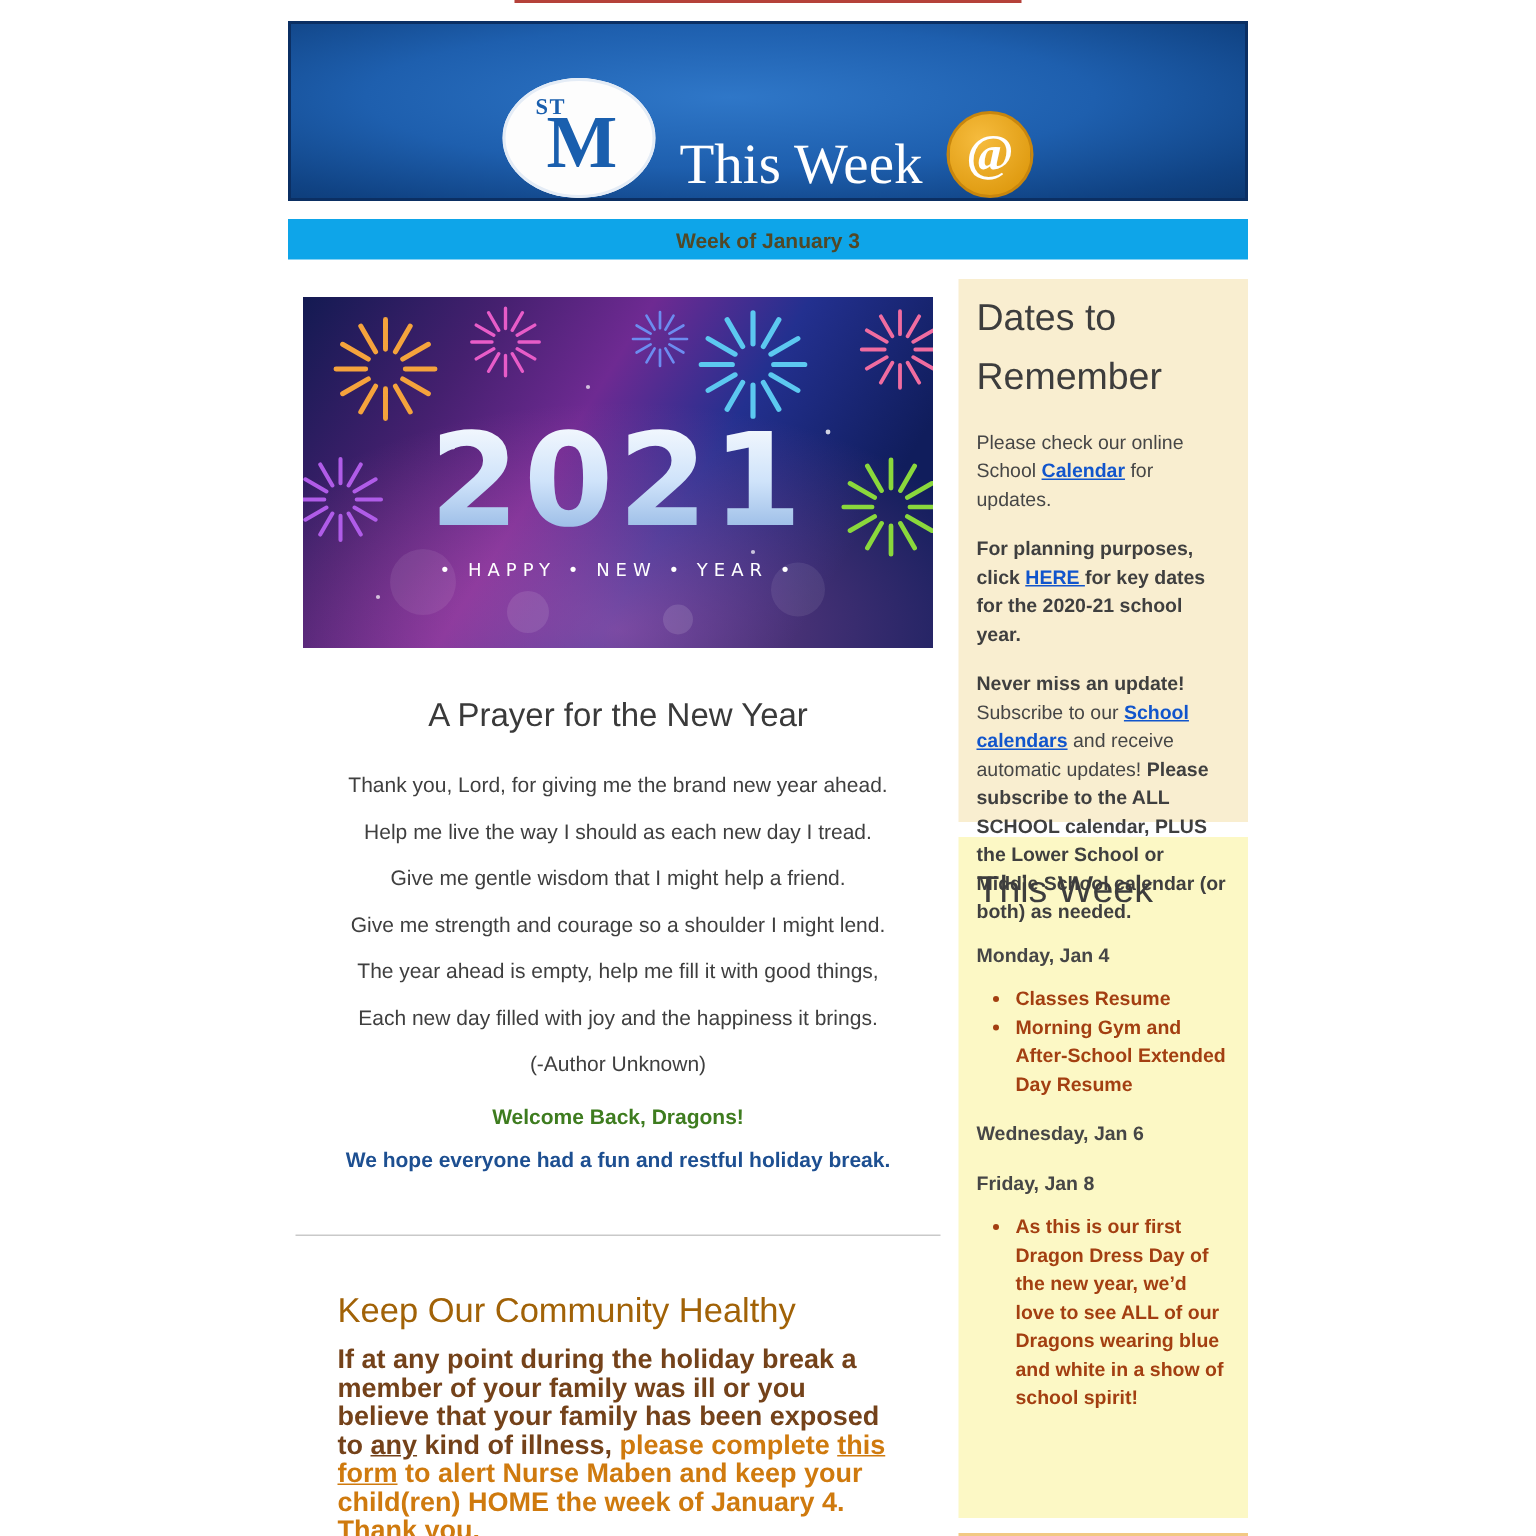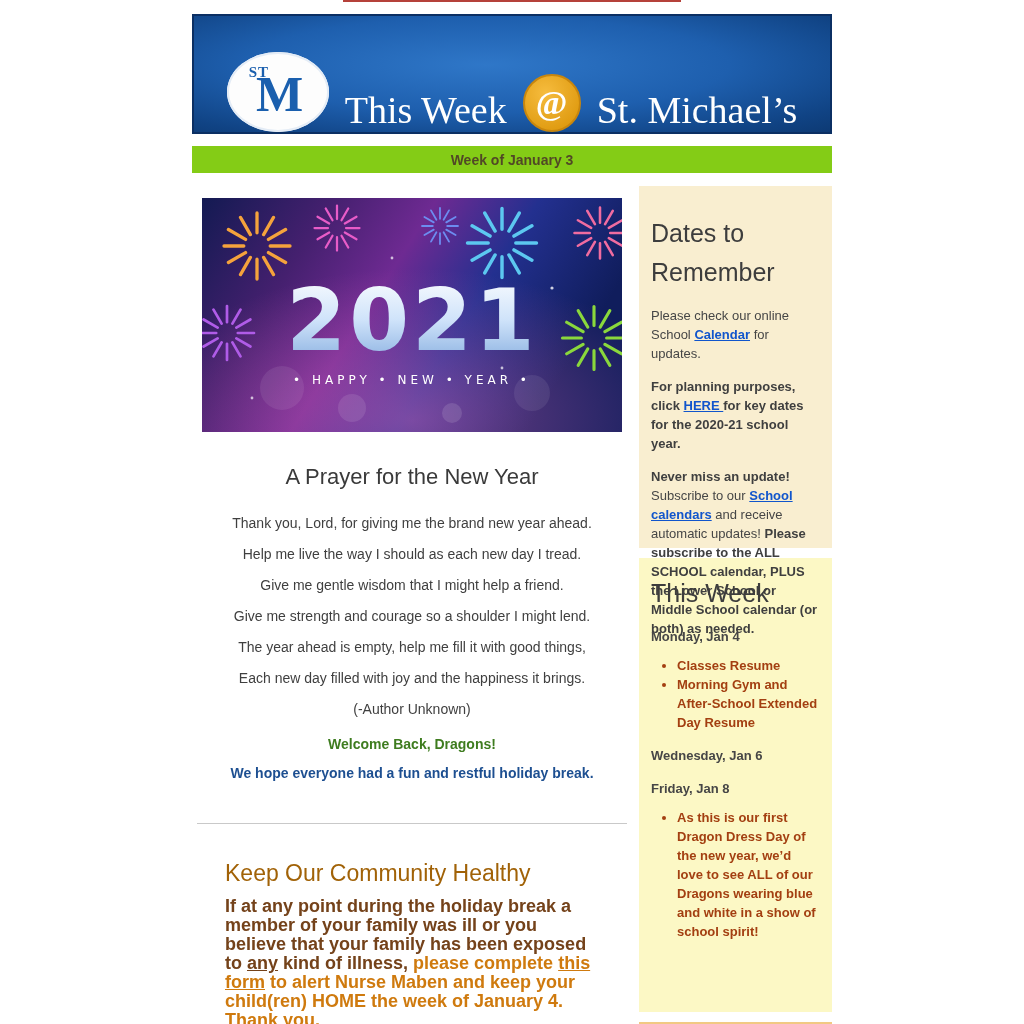--- a/index.html
+++ b/index.html
@@ -39,21 +39,21 @@
   .at-circle {
     width: 58px; height: 58px; border-radius: 50%;
     background: radial-gradient(circle at 38% 32%, #f6bc3e, #e09c12 75%);
     border: 2px solid #c8860d; color: #ffffff;
     display: flex; align-items: center; justify-content: center;
     font-family: "Liberation Serif", serif; font-size: 34px; font-weight: bold; flex: none;
   }
 
   
   .week-bar {
-    margin-top: 12px; height: 27px; background: #84cc16;
+    margin-top: 12px; height: 27px; background: #0ea5e9;
     display: flex; align-items: center; justify-content: center;
     font-size: 14px; font-weight: bold; color: #514826;
   }
 
   
   .content { display: flex; align-items: flex-start; margin-top: 13px; }
   .main-col { width: 430px; margin-left: 5px; }
   .side-col { width: 193px; margin-left: 12px; }
 
   
@@ -71,21 +71,21 @@
   
   .healthy { padding: 36px 28px 0; }
   .healthy-title { font-size: 23px; font-weight: 400; color: #a16207; margin: 0 0 10px; }
   .healthy-text { font-size: 18px; font-weight: bold; line-height: 19px; margin: 0; }
   .brown { color: #74421a; }
   .orange { color: #cf7a0e; }
   .u { text-decoration: underline; }
   .orange-link { color: #cf7a0e; text-decoration: underline; cursor: pointer; font-weight: bold; }
 
   
-  .box-dates { background: #f9eed0; padding: 28px 12px 10px; height: 362px; }
+  .box-dates { background: #f9eed0; padding: 7px 12px 10px; height: 362px; }
   .box-week  { background: #fcf8c5; padding: 16px 12px 10px; height: 454px; margin-top: 10px; }
   .box-next  { background: #f2c983; height: 14px; margin-top: 10px; }
   .box h3 { font-size: 25px; font-weight: 400; color: #3d3d3d; line-height: 39px; margin: 0 0 8px; }
   .box p { font-size: 13px; color: #464646; line-height: 19px; margin: 14px 0 10px; }
   .box b { color: #3f3f3f; }
   .blue-link { color: #1155cc; font-weight: bold; text-decoration: underline; cursor: pointer; }
   .day { font-size: 13px; font-weight: bold; color: #3d3d3d; margin: 0 0 9px; }
   .box-week ul { margin: 0 0 12px; padding-left: 26px; }
   .box-week li { font-size: 13px; font-weight: bold; color: #a33f11; line-height: 19px; }
 </style>
@@ -97,21 +97,20 @@
 
   <header class="masthead">
     <div class="logo">
       <span class="logo-st">ST</span>
       <span class="logo-m">M</span>
     </div>
     <span class="mast-title">This Week</span>
     <span class="at-circle">
         <span>@</span>
       </span>
-    <span class="mast-title">St. Michael’s</span>
   </header>
 
   <div class="week-bar">
     <span>Week of January 3</span>
   </div>
 
   <div class="content">
     <main class="main-col">
 
       <div class="hero">

